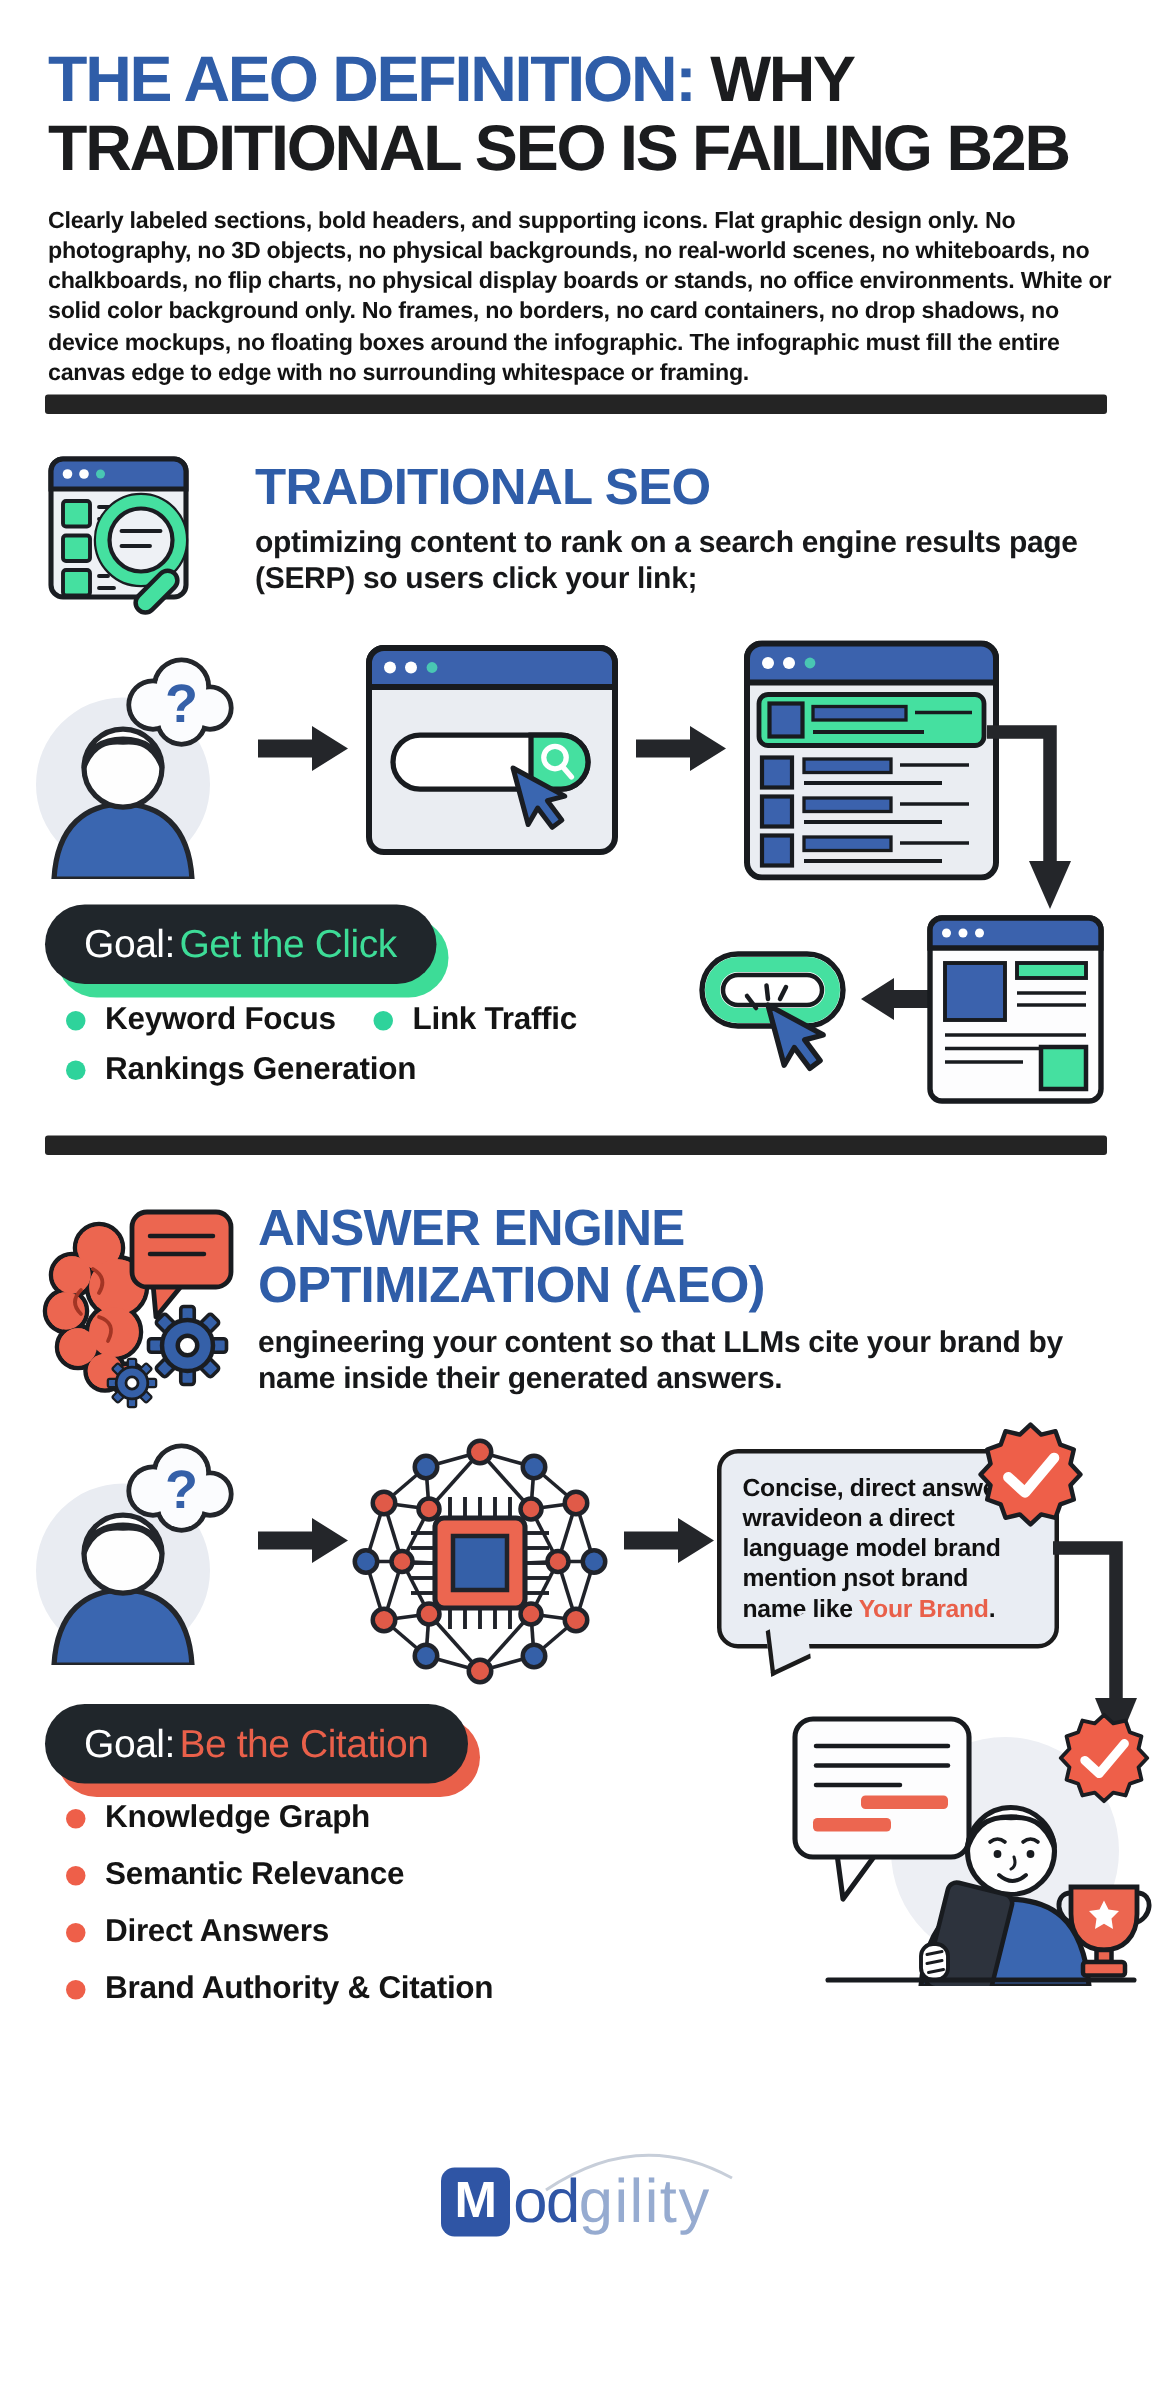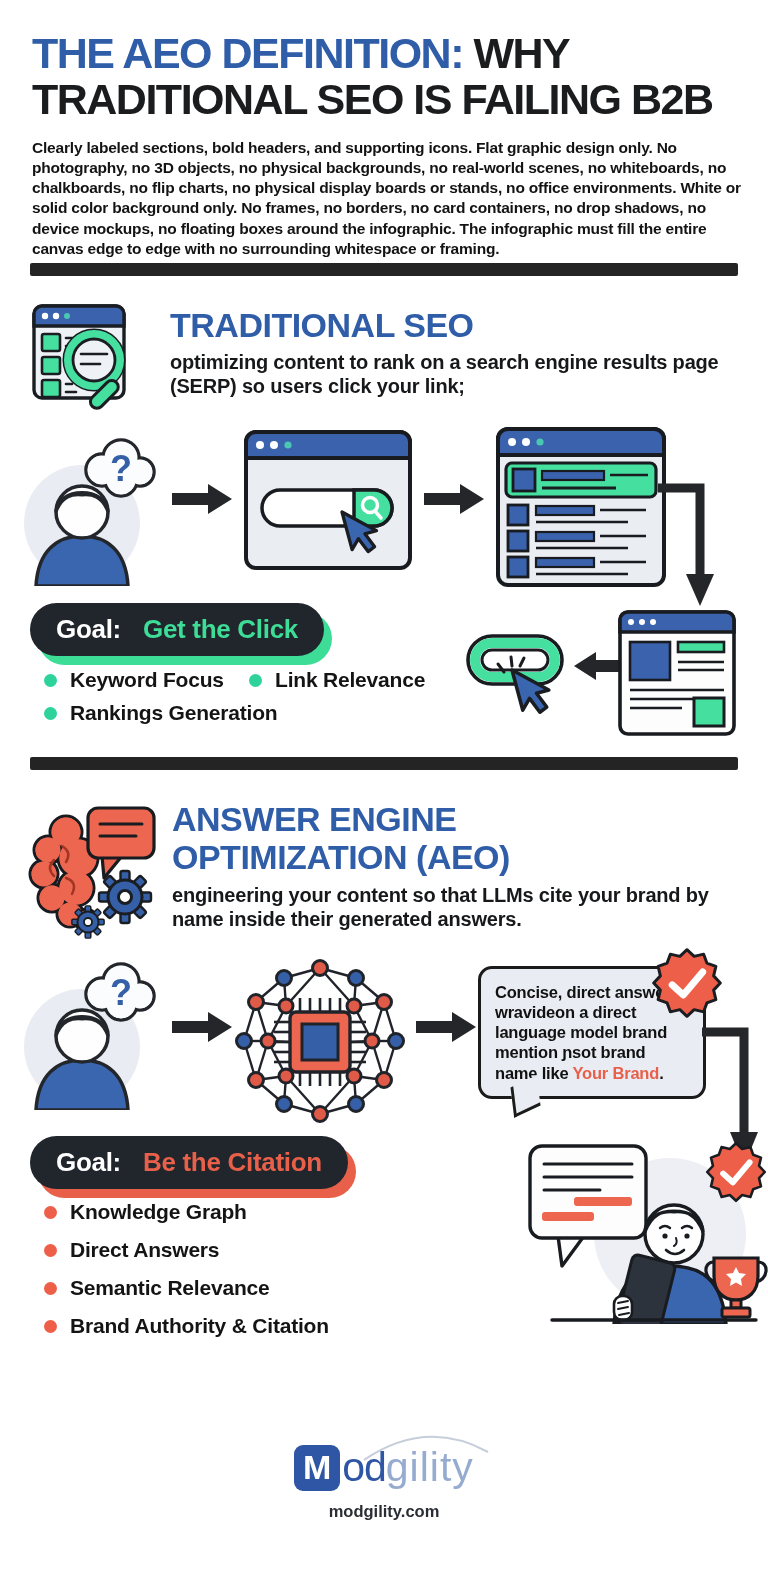--- a/index.html
+++ b/index.html
@@ -13,22 +13,22 @@
   .main-title .accent{color:#2f5da8;}
   .intro{left:32px;top:138px;width:712px;font-size:15.5px;font-weight:700;
          line-height:1.3;letter-spacing:-0.2px;color:#131313;}
   .divider{left:30px;width:708px;height:13px;background:#242424;border-radius:2px;}
 
   
   .sec-title{font-size:34px;font-weight:800;color:#2f5da8;letter-spacing:-0.5px;line-height:1.12;}
   .sec-desc{font-size:20px;font-weight:700;color:#17181a;line-height:1.18;letter-spacing:-0.2px;}
 
   
-  .goal-pill{display:inline-flex;align-items:center;gap:22px;background:#20262b;
-             border-radius:34px;padding:11px 26px;font-size:26px;font-weight:700;letter-spacing:-0.3px;}
+  .goal-pill{display:inline-flex;align-items:center;gap:3px;background:#20262b;
+             border-radius:34px;padding:11px 26px;font-size:26px;font-weight:400;letter-spacing:-0.3px;}
   .goal-pill .lbl{color:#ffffff;}
   .pill-green{box-shadow:8px 9px 0 #3ddc97;}
   .pill-green .val{color:#3ddc97;}
   .pill-red{box-shadow:8px 9px 0 #e9604a;}
   .pill-red .val{color:#e9604a;}
 
   
   .bullet-row{display:flex;align-items:center;gap:13px;}
   .dot{width:13px;height:13px;border-radius:50%;flex:0 0 auto;}
   .dot-teal{background:#2ed39b;}
@@ -201,21 +201,21 @@
     <span class="lbl">Goal:</span>
     <span class="val">Get the Click</span>
   </div>
   <div class="abs bullets-grid" style="left:44px;top:668px">
     <div class="bullet-row">
       <span class="dot dot-teal"></span>
       <span class="bullet-label">Keyword Focus</span>
     </div>
     <div class="bullet-row">
       <span class="dot dot-teal"></span>
-      <span class="bullet-label">Link Relevance</span>
+      <span class="bullet-label">Link Traffic</span>
     </div>
     <div class="bullet-row">
       <span class="dot dot-teal"></span>
       <span class="bullet-label">Rankings Generation</span>
     </div>
   </div>
 
   <svg class="abs" style="left:462px;top:622px" width="108" height="98" viewBox="0 0 108 98">
     <rect x="6" y="14" width="94" height="48" rx="24" fill="#ffffff" stroke="#181b1f" stroke-width="3.6"></rect>
     <rect x="13" y="21" width="80" height="34" rx="17" fill="none" stroke="#45e0a0" stroke-width="10"></rect>
@@ -406,25 +406,25 @@
     <span class="lbl">Goal:</span>
     <span class="val">Be the Citation</span>
   </div>
   <div class="abs bullets-col" style="left:44px;top:1200px">
     <div class="bullet-row">
       <span class="dot dot-red"></span>
       <span class="bullet-label">Knowledge Graph</span>
     </div>
     <div class="bullet-row">
       <span class="dot dot-red"></span>
+      <span class="bullet-label">Semantic Relevance</span>
+    </div>
+    <div class="bullet-row">
+      <span class="dot dot-red"></span>
       <span class="bullet-label">Direct Answers</span>
-    </div>
-    <div class="bullet-row">
-      <span class="dot dot-red"></span>
-      <span class="bullet-label">Semantic Relevance</span>
     </div>
     <div class="bullet-row">
       <span class="dot dot-red"></span>
       <span class="bullet-label">Brand Authority &amp; Citation</span>
     </div>
   </div>
 
   <svg class="abs" style="left:528px;top:1138px" width="240" height="186" viewBox="0 0 240 186">
     <circle cx="142" cy="96" r="76" fill="#edeff4"></circle>
     <path d="M30,98 L56,98 L34,128 Z" fill="#fdfdfe" stroke="#181b1f" stroke-width="3.4" stroke-linejoin="round"></path>
@@ -469,15 +469,14 @@
   </svg>
 
   <svg class="abs" style="left:356px;top:1426px" width="140" height="36" viewBox="0 0 140 36">
     <path d="M8,34 Q70,-8 132,26" fill="none" stroke="#c7ced9" stroke-width="2"></path>
   </svg>
   <div class="abs logo-row">
     <div class="logo-m">M</div>
     <span class="logo-od">od</span>
     <span class="logo-gility">gility</span>
   </div>
-  <div class="abs website">modgility.com</div>
 
 </div>
 
 </body></html>

